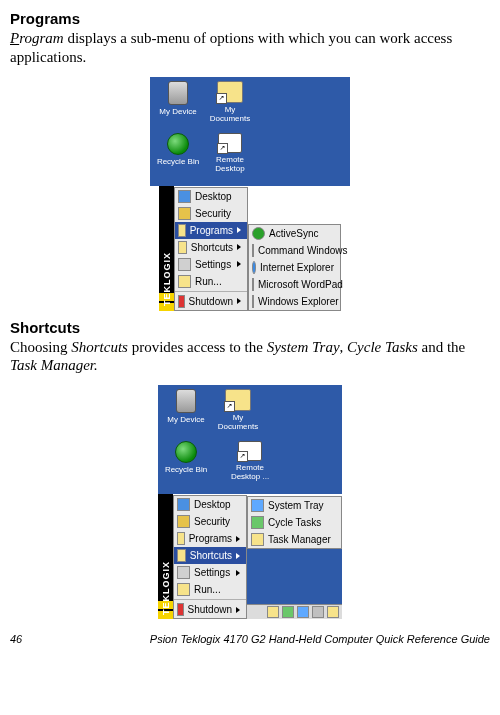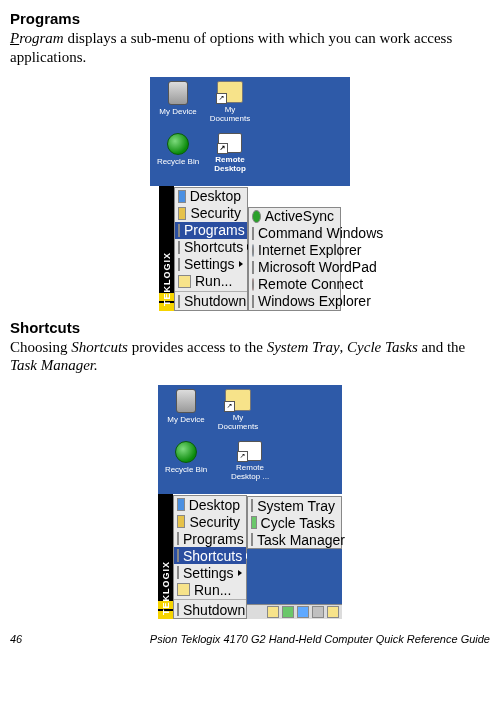--- a/index.html
+++ b/index.html
@@ -96,21 +96,21 @@
   }
   .brandbar .blk {
     position: absolute; left: 0; width: 15px; height: 8px;
     background: #f6d400;
   }
   .menu {
     background: #eaeaea;
     border: 1px solid #888;
     box-sizing: border-box;
     font-family: Tahoma, Arial, sans-serif;
-    font-size: 14px;
+    font-size: 10px;
   }
   .mitem {
     display: flex; align-items: center;
     height: 17px;
     padding: 0 6px 0 3px;
     gap: 4px;
     color: #000;
     white-space: nowrap;
   }
   .mitem.sel {
@@ -201,21 +201,21 @@
     <div class="icon-cell" style="left:54px; top:4px;">
       <div class="pic">
             <div class="badge">↗</div>
           </div>
       <div>My Documents</div>
     </div>
     <div class="icon-cell" style="left:2px; top:56px;">
       <div class="pic globe"></div>
       <div>Recycle Bin</div>
     </div>
-    <div class="icon-cell" style="left:54px; top:56px;font-weight:bold;">
+    <div class="icon-cell" style="left:54px; top:56px;">
       <div class="pic monitor">
             <div class="badge">↗</div>
           </div>
       <div>Remote Desktop</div>
     </div>
   </div>
 
   
   <div class="menu-assembly">
     <div class="brandbar" style="height:125px;">
@@ -267,24 +267,20 @@
             <div class="mi-icon cmd"></div>
             <span>Command Windows</span>
           </div>
       <div class="mitem">
             <div class="mi-icon ie"></div>
             <span>Internet Explorer</span>
           </div>
       <div class="mitem">
             <div class="mi-icon wp"></div>
             <span>Microsoft WordPad</span>
-          </div>
-      <div class="mitem">
-            <div class="mi-icon rc"></div>
-            <span>Remote Connect</span>
           </div>
       <div class="mitem">
             <div class="mi-icon we"></div>
             <span>Windows Explorer</span>
           </div>
     </div>
   </div>
 
 </div>
 </div>

